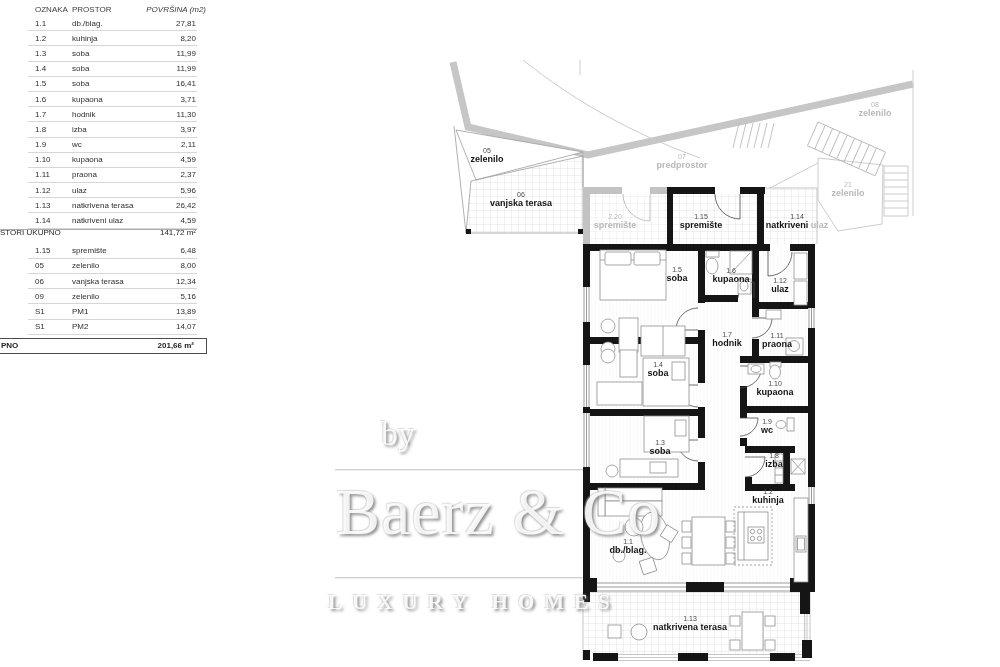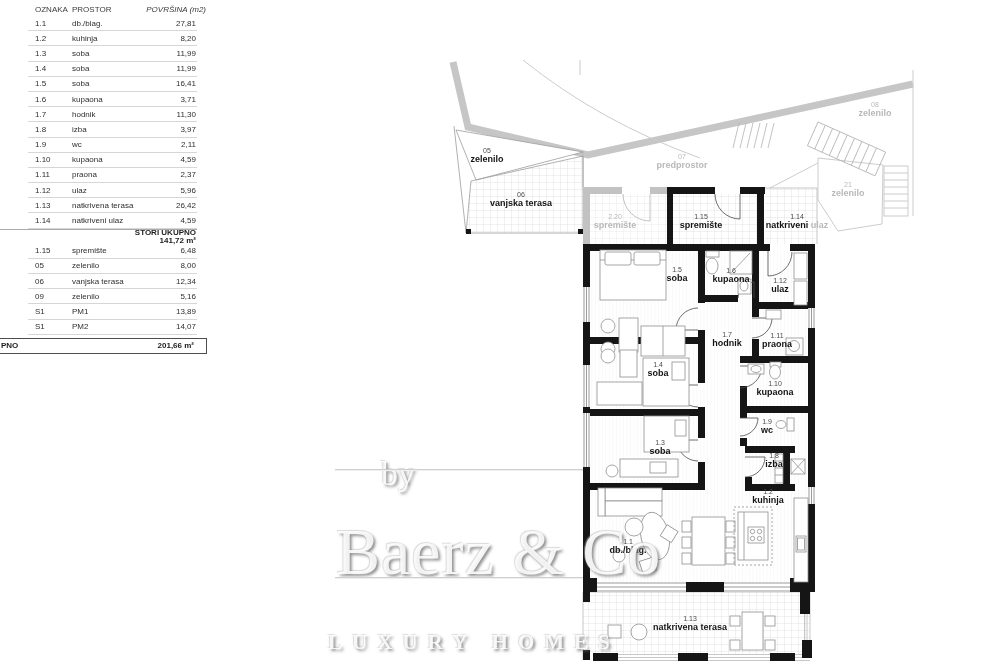--- a/index.html
+++ b/index.html
@@ -13,41 +13,41 @@
   .thead .nm{flex:1;}
   .thead .ar{width:66px;text-align:right;padding-right:4px;font-style:italic;}
   .ttl{position:relative;height:14px;display:flex;align-items:center;font-weight:bold;color:#1d1d1d;}
   .ttl .sepf{position:absolute;left:0;right:13px;bottom:0;height:1px;background:#9d9d9d;}
   .trow{position:relative;display:flex;height:15.2px;align-items:center;
         padding-left:35px;padding-right:14px;box-sizing:border-box;}
   .trow .cd{width:37px;}
   .trow .nm{flex:1;}
   .trow .ar{width:52px;text-align:right;}
   .trow .sep{position:absolute;left:28px;right:13px;bottom:0;height:1px;background:#d6d6d6;}
-  .tot{position:relative;height:15px;display:flex;align-items:flex-end;
-       justify-content:space-between;font-weight:bold;padding-right:14px;color:#1d1d1d;flex-direction:column;}
+  .tot{position:relative;height:15px;display:flex;align-items:flex-start;
+       justify-content:space-between;font-weight:normal;padding-right:14px;color:#1d1d1d;}
   .tot .sept{position:absolute;left:0;right:13px;top:0;height:1px;background:#ababab;}
   .gbox{margin-top:3px;margin-left:-2px;width:209px;height:16px;border:1px solid #4d4d4d;
         box-sizing:border-box;display:flex;align-items:center;justify-content:space-between;
         padding:0 12px 0 2px;font-weight:bold;color:#1d1d1d;}
 
   
   .plan{position:absolute;left:420px;top:60px;width:580px;height:607px;}
   .plan svg{position:absolute;left:0;top:0;z-index:1;}
   .plbl{position:absolute;z-index:3;transform:translateX(-50%);text-align:center;
         font-size:7px;line-height:9px;color:#4a4a4a;white-space:nowrap;}
   .plbl .nm{display:block;font-weight:bold;font-size:9px;color:#141414;}
   .plbl.gray{color:#b9b9b9;}
   .plbl.gray .nm{color:#b9b9b9;}
   .sfx{color:#b9b9b9;}
 
   
   .wm{position:absolute;z-index:5;pointer-events:none;font-family:"Liberation Serif",serif;
       color:rgba(255,255,255,0.88);
-      text-shadow:2px 2px 3px rgba(125,125,125,0.85), -1px -1px 1px rgba(195,195,195,0.55);margin-top:40px;}
+      text-shadow:2px 2px 3px rgba(125,125,125,0.85), -1px -1px 1px rgba(195,195,195,0.55);}
   .wm-by{left:381px;top:415px;font-size:34px;}
   .wm-brand{left:336px;top:474px;font-size:66px;letter-spacing:1px;}
   .wm-tag{left:328px;top:590px;font-size:21px;letter-spacing:10px;font-weight:bold;}
   .wm-rule{position:absolute;z-index:5;pointer-events:none;left:335px;width:248px;height:2px;
            background:linear-gradient(#bfbfbf,#ffffff);}
 </style>
 </head>
 <body>
 
 <div class="area-table">

